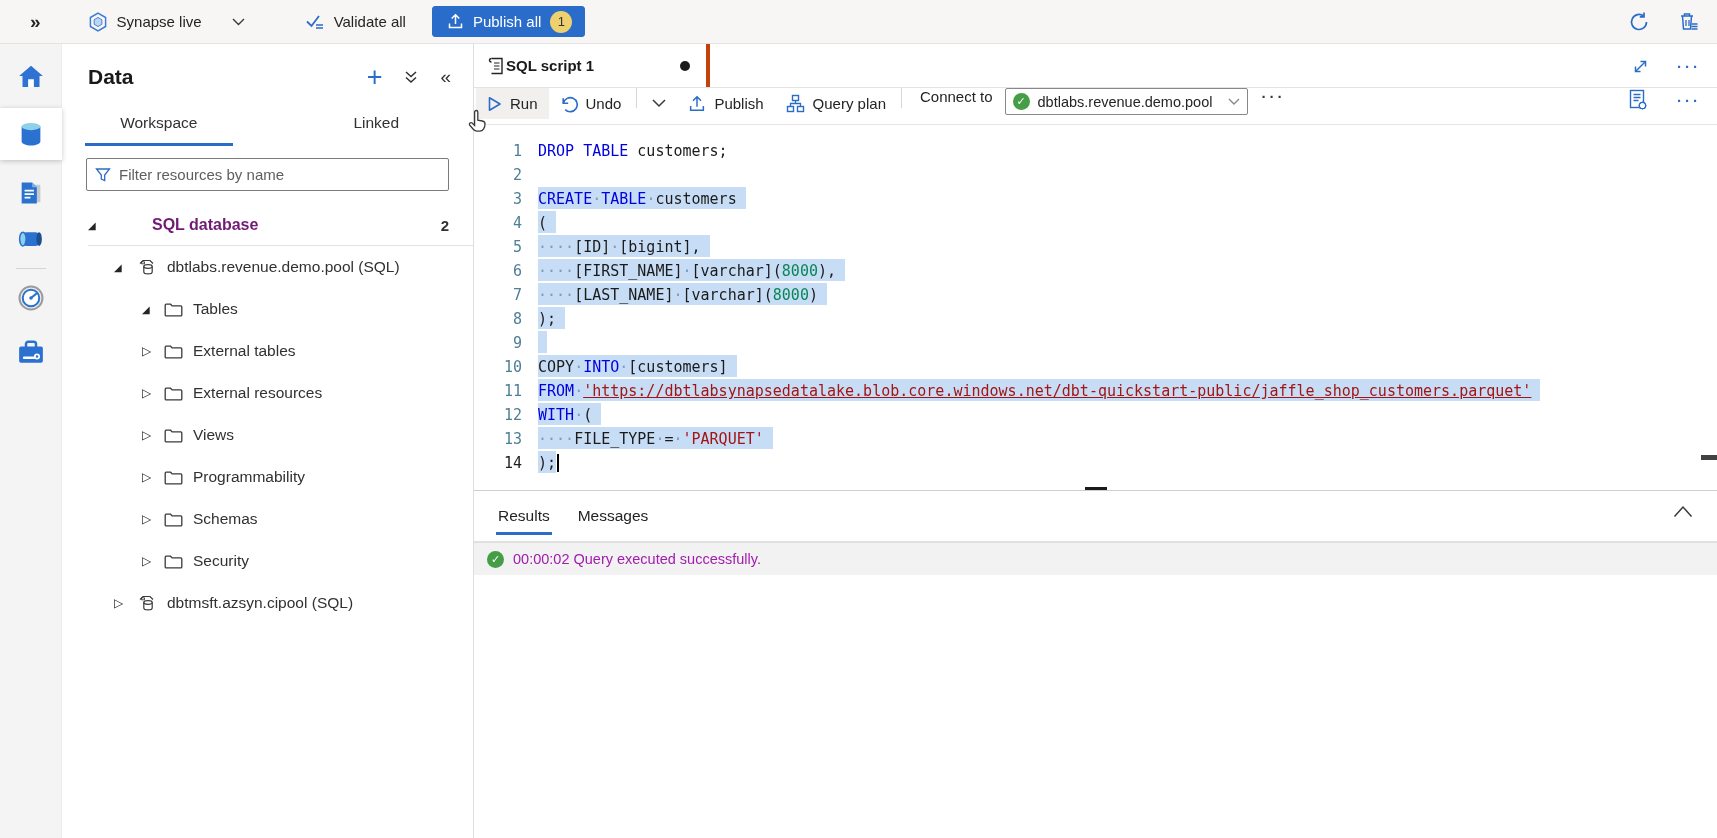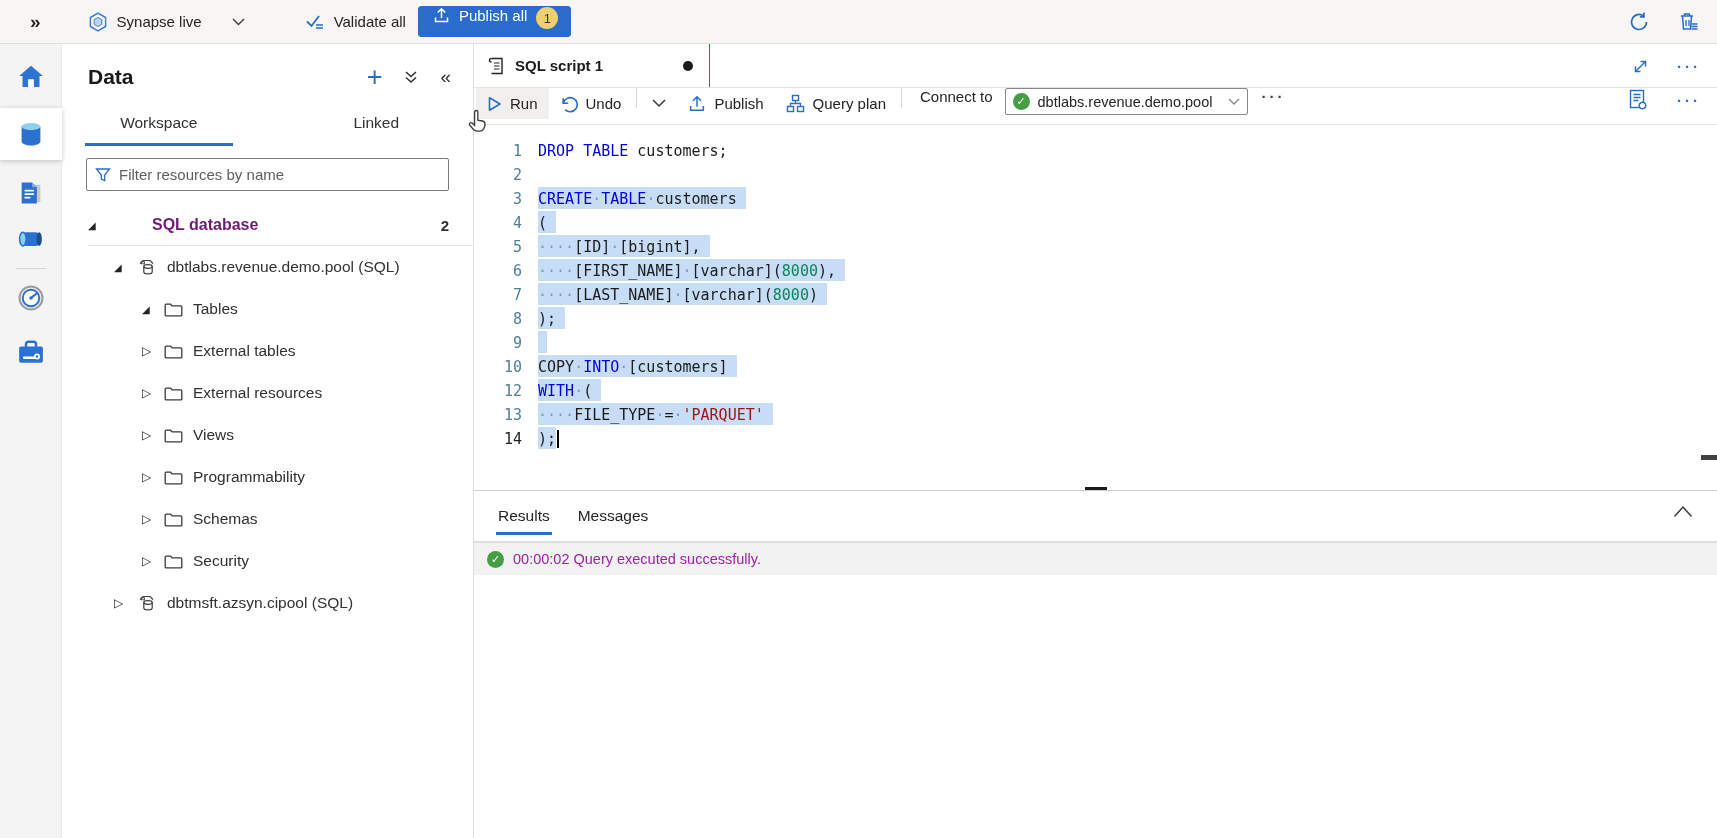--- a/index.html
+++ b/index.html
@@ -8,21 +8,21 @@
 
   
   .topbar { position:absolute; top:0; left:0; width:1717px; height:44px; background:#f7f6f5; border-bottom:1px solid #e4e2e0; display:flex; align-items:center; z-index:6; }
   .tb-expand { margin-left:30px; font-size:19px; font-weight:bold; color:#252423; cursor:pointer; }
   .mode-group { display:flex; align-items:center; gap:8px; margin-left:46px; }
   .mode-group .hex { width:22px; height:22px; }
   .mode-label { font-size:15px; }
   .mode-caret { margin-left:22px; }
   .validate-group { display:flex; align-items:center; gap:8px; margin-left:60px; }
   .validate-group span { font-size:15px; }
-  .publishall-btn { margin-left:12px; height:31px; background:#2a6cc9; border:1px solid #2a6cc9; border-radius:3px; color:#fff; display:flex; align-items:flex-start; gap:9px; padding:0 12px 0 14px; font-size:15px; cursor:pointer; }
+  .publishall-btn { margin-left:26px; height:31px; background:#2a6cc9; border:1px solid #2a6cc9; border-radius:3px; color:#fff; display:flex; align-items:center; gap:9px; padding:0 12px 0 14px; font-size:15px; cursor:pointer; }
   .badge { width:22px; height:22px; border-radius:50%; background:#eed06e; color:#333; font-size:13px; display:flex; align-items:center; justify-content:center; }
   .topbar-right { margin-left:auto; margin-right:18px; display:flex; align-items:center; gap:28px; }
 
   
   .rail { position:absolute; top:44px; left:0; width:62px; bottom:0; background:#f4f4f4; border-right:1px solid #ececec; display:flex; flex-direction:column; align-items:center; z-index:5; }
   .rail-item { width:62px; height:46px; display:flex; align-items:center; justify-content:center; cursor:pointer; }
   .rail-item.active { background:#fff; box-shadow:0 1px 5px rgba(0,0,0,.22); height:52px; }
   .rail-sep { width:30px; border-top:1px solid #d4d4d4; margin:6px 0; }
 
   
@@ -49,21 +49,21 @@
   .trow.lvl1 { padding-left:52px; }
   .trow.lvl2 { padding-left:80px; }
   .twisty { font-size:10px; color:#252423; width:14px; display:inline-block; }
   .twisty.collapsed { font-size:12px; }
   .ticon { margin:0 10px 0 8px; display:flex; align-items:center; }
   .tlabel { font-size:15.5px; color:#323130; }
 
   
   .editorpane { position:absolute; top:44px; left:474px; right:0; bottom:0; display:flex; flex-direction:column; background:#fff; }
   .tabbar { height:44px; display:flex; align-items:stretch; border-bottom:1px solid #e3e3e3; position:relative; }
-  .doc-tab { width:236px; display:flex; align-items:center; gap:9px; padding-left:12px; border-right:1px solid #c2410c; background:#fff; cursor:pointer; }
+  .doc-tab { width:236px; display:flex; align-items:center; padding-left:12px; border-right:4px solid #c2410c; background:#fff; cursor:pointer; }
   .doc-tab-label { font-size:15px; font-weight:bold; color:#1b1a19; white-space:nowrap; }
   .dirty-dot { width:10px; height:10px; border-radius:50%; background:#1b1b1b; margin-left:auto; margin-right:16px; }
   .tabbar-right { position:absolute; right:16px; top:0; height:44px; display:flex; align-items:center; gap:28px; }
   .more-dots { color:#2b6cc8; font-size:15px; letter-spacing:3px; font-weight:bold; cursor:pointer; }
 
   .toolbar { height:37px; display:flex; align-items:flex-start; border-bottom:1px solid #e6e6e6; padding-left:2px; font-size:15px; }
   .tbtn { display:flex; align-items:center; gap:8px; height:31px; padding:0 11px; cursor:pointer; white-space:nowrap; color:#252423; }
   .tbtn.hovered { background:#f1f0ef; }
   .vsep { width:1px; height:20px; background:#d6d6d6; margin:0 4px; }
   .connect-label { margin:0 12px 0 14px; white-space:nowrap; }
@@ -435,20 +435,24 @@
           </div>
           <div class="cl">
             <span class="ln">9</span>
             <span class="lc"><span class="sel"><span class="selext"></span></span></span>
           </div>
           <div class="cl">
             <span class="ln">10</span>
             <span class="lc"><span class="sel"><span class="tp">COPY</span><span class="tw">·</span><span class="tk">INTO</span><span class="tw">·</span><span class="tp">[customers]</span><span class="selext"></span></span></span>
           </div>
           <div class="cl">
+            <span class="ln">11</span>
+            <span class="lc"><span class="sel"><span class="tk">FROM</span><span class="tw">·</span><span class="ts tl">'https://dbtlabsynapsedatalake.blob.core.windows.net/dbt-quickstart-public/jaffle_shop_customers.parquet'</span><span class="selext"></span></span></span>
+          </div>
+          <div class="cl">
             <span class="ln">12</span>
             <span class="lc"><span class="sel"><span class="tk">WITH</span><span class="tw">·</span><span class="tp">(</span><span class="selext"></span></span></span>
           </div>
           <div class="cl">
             <span class="ln">13</span>
             <span class="lc"><span class="sel"><span class="tw">····</span><span class="tp">FILE_TYPE</span><span class="tw">·</span><span class="tp">=</span><span class="tw">·</span><span class="ts">'PARQUET'</span><span class="selext"></span></span></span>
           </div>
           <div class="cl">
             <span class="ln active">14</span>
             <span class="lc"><span class="sel"><span class="tp">);</span></span><span class="caret"></span></span>

